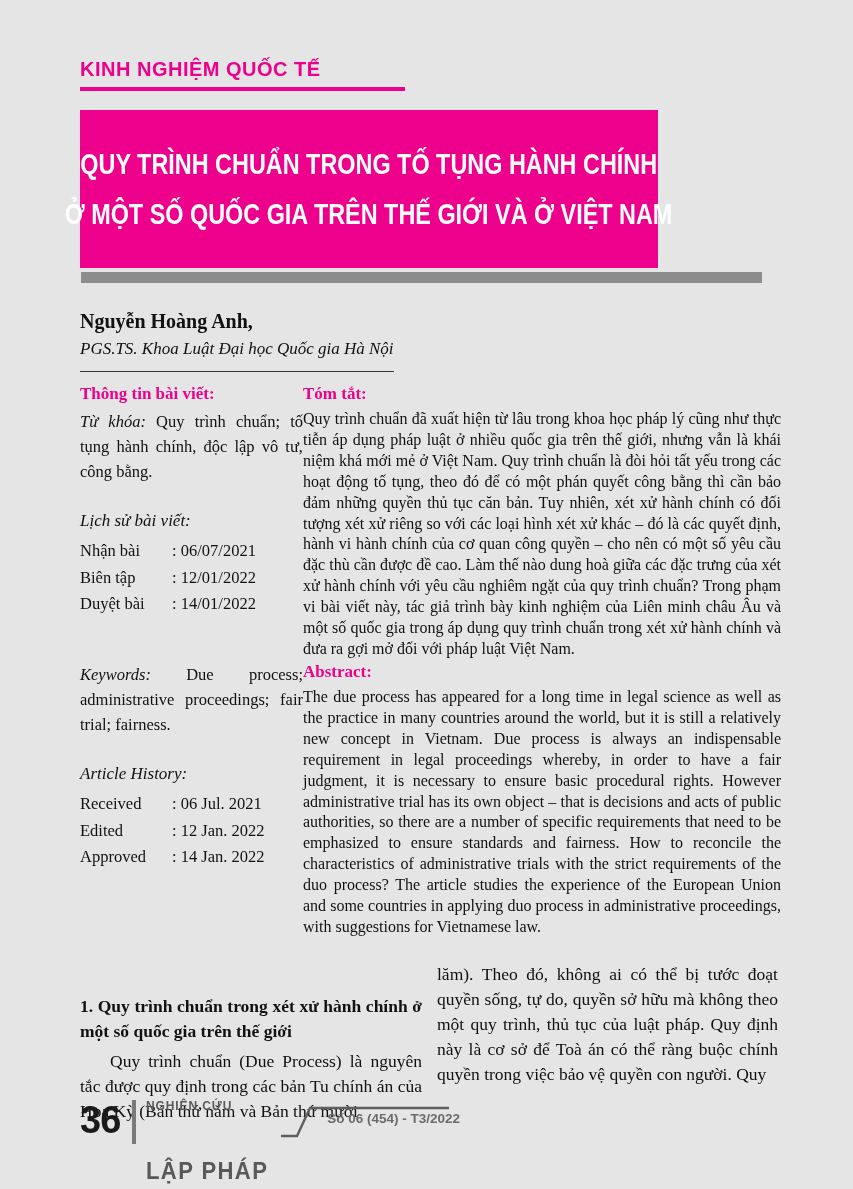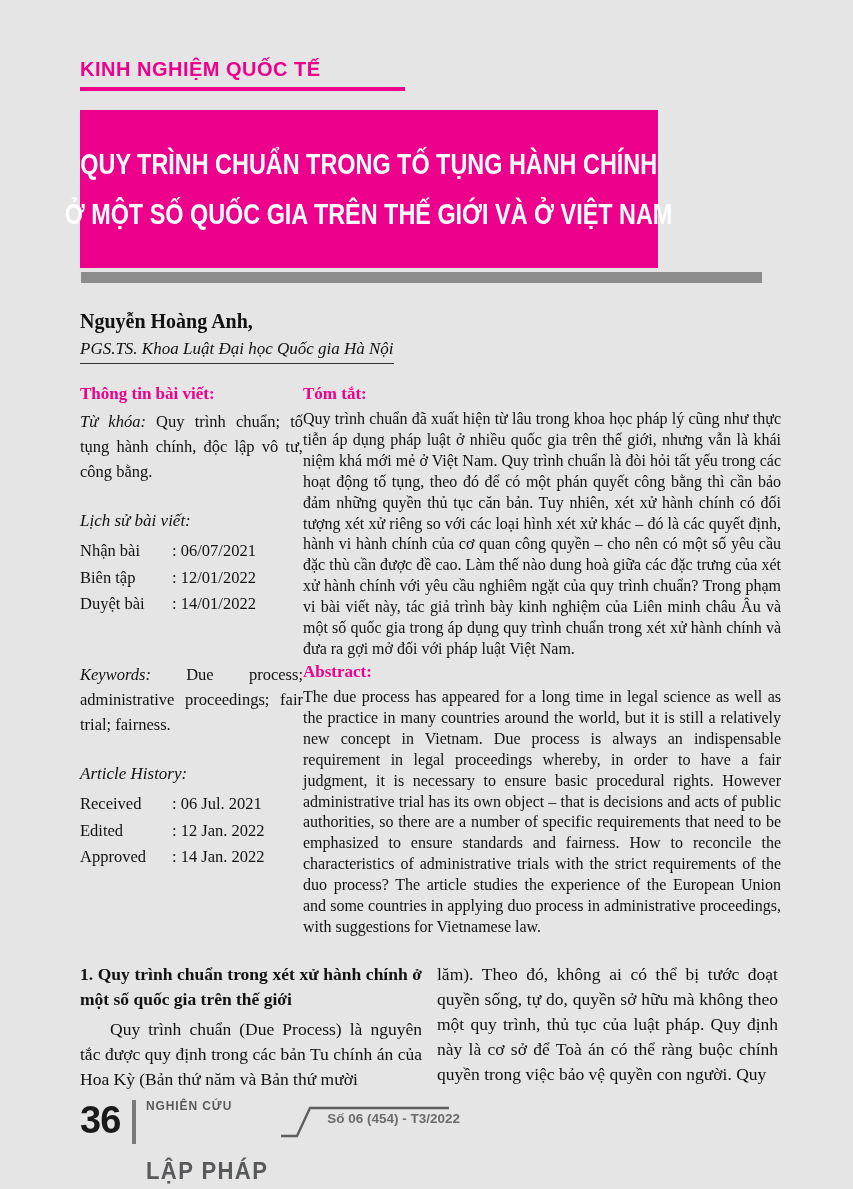--- a/index.html
+++ b/index.html
@@ -25,36 +25,36 @@
     color:#fff; font-family:"Liberation Sans", sans-serif; font-weight:bold;
     font-size:30px; line-height:50px; white-space:nowrap;
     transform:scaleX(0.78); transform-origin:center;
   }
   .gray-bar { position:absolute; left:81px; top:272px; width:681px; height:11px; background:var(--graybar,#8C8C8C); }
   
   .author { position:absolute; left:80px; top:310px; }
   .author-name { font-weight:bold; font-size:20px; }
   .author-affil {
     display:inline-block; margin-top:6px; font-style:italic; font-size:17px;
-    border-bottom:1.5px solid #333; padding-bottom:4px;
+    border-bottom:1.5px solid #333; padding-bottom:12px;
   }
   
   .col-l { position:absolute; left:80px; width:223px; }
   .col-r { position:absolute; left:303px; width:478px; }
   .top-vi { top:384px; }
   .top-en { top:662px; }
   .sec-h { color:var(--accent,#EC008C); font-weight:bold; font-size:17px; margin-bottom:5px; }
   .meta-par { font-size:16.5px; line-height:25px; text-align:justify; }
   .meta-par .ital { font-style:italic; }
   .hist-h { font-style:italic; font-size:17px; margin-top:27px; margin-bottom:7px; }
   .hist-row { display:flex; font-size:16.5px; line-height:26.5px; }
   .hist-label { width:92px; flex:none; }
   .abstract-text { font-size:16px; line-height:20.9px; text-align:justify; }
   
-  .body-col1 { position:absolute; left:80px; top:962px; width:342px; }
+  .body-col1 { position:absolute; left:80px; top:994px; width:342px; }
   .body-col2 { position:absolute; left:437px; top:962px; width:341px; }
   .body-h { font-weight:bold; font-size:17.5px; line-height:25px; text-align:justify; }
   .body-p { font-size:17.5px; line-height:25px; text-align:justify; margin-top:5px; }
   .indent { text-indent:30px; }
   
   .footer { position:absolute; left:80px; top:1098px; height:48px; display:flex; align-items:stretch; }
   .page-num {
     font-family:"Liberation Sans", sans-serif; font-weight:bold; font-size:38px;
     line-height:44px; color:#1a1a1a; letter-spacing:-1px;
   }

